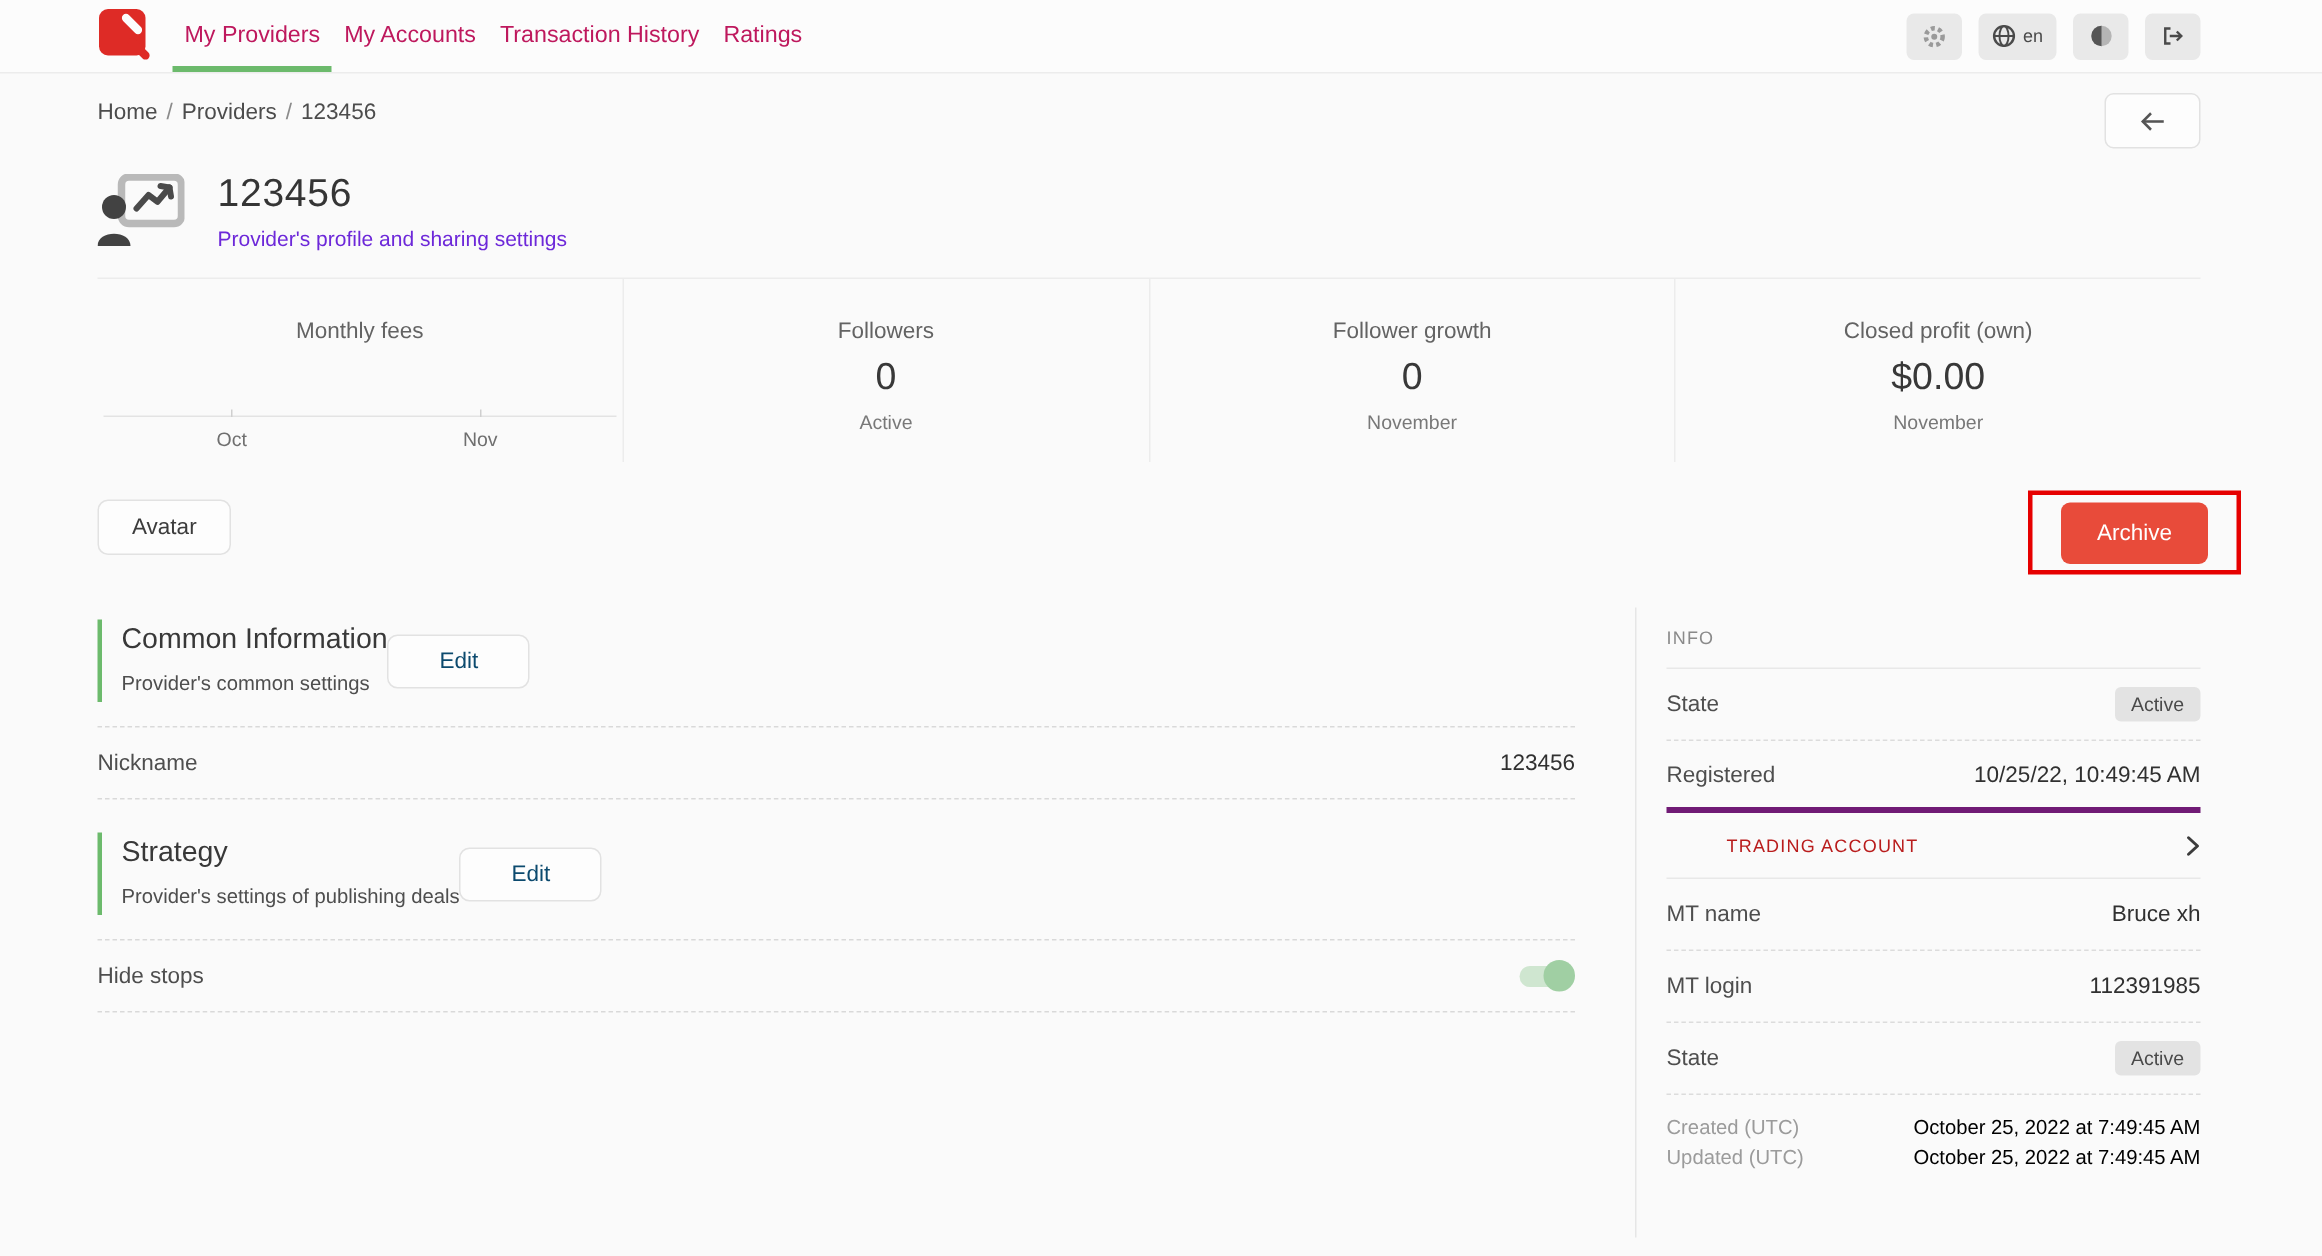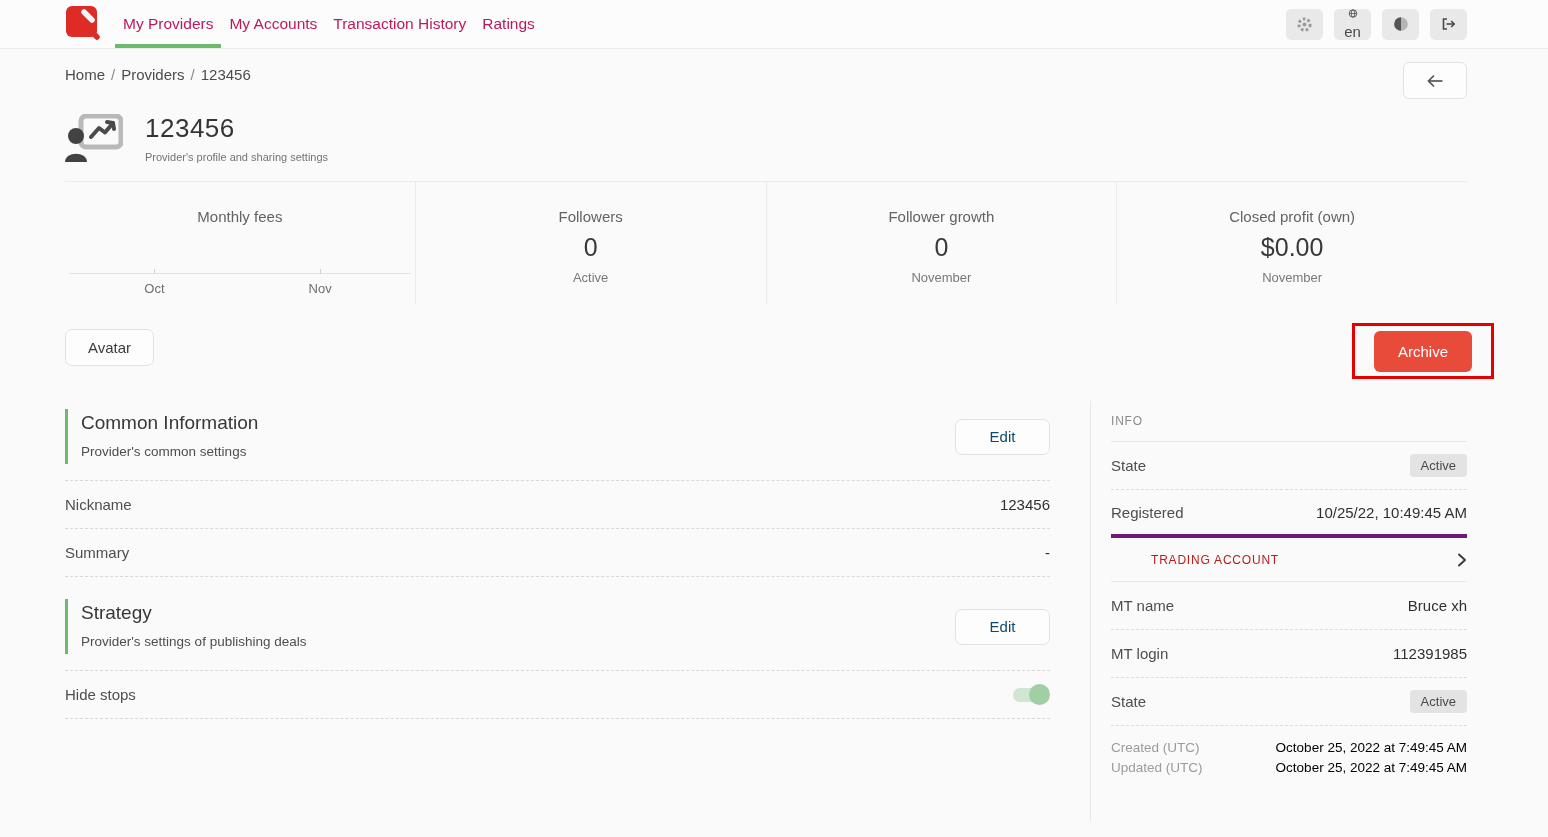--- a/index.html
+++ b/index.html
@@ -11,37 +11,37 @@
             display:flex; align-items:stretch; padding:0 81px 0 65px; }
   .logo { width:38px; align-self:center; margin-right:12px; cursor:pointer; }
   .nav { display:flex; align-items:stretch; }
   .nav-item { display:flex; align-items:center; padding:0 8px; font-size:15.5px;
               color:#be185d; position:relative; cursor:pointer; white-space:nowrap; }
   .nav-item.active::after { content:""; position:absolute; left:0; right:0; bottom:0;
               height:4px; background:#6cba6c; }
   .topbar-actions { margin-left:auto; display:flex; gap:11px; align-self:center; }
   .icon-btn { height:31px; min-width:37px; padding:0 9px; background:#e9e9e9; border:none;
               border-radius:5px; display:flex; align-items:center; justify-content:center;
-              gap:5px; cursor:pointer; color:#4a4a4a; font-size:15px;
-              font-family:"Liberation Sans", sans-serif;flex-direction:column; }
+              gap:5px; cursor:pointer; color:#4a4a4a; font-size:12px;
+              font-family:"Liberation Sans", sans-serif; }
 
   
   .breadcrumb-row { margin:13px 81px 0 65px; display:flex; justify-content:space-between;
                     align-items:flex-start; }
   .breadcrumb { font-size:15px; color:#4c4c4c; padding-top:4px; }
   .crumb { cursor:pointer; }
   .crumb-sep { color:#8b8b8b; margin:0 6px; }
   .back-btn { width:64px; height:37px; background:#fdfdfd; border:1px solid #e2e2e2;
               border-radius:6px; display:flex; align-items:center; justify-content:center;
               cursor:pointer; }
 
   
   .page-header { margin:14px 81px 0 65px; display:flex; align-items:center; gap:22px; }
   .page-title { font-size:26px; font-weight:400; color:#353535; letter-spacing:.5px; }
-  .page-subtitle { font-size:11px; color:#737373; margin-top:7px; }
+  .page-subtitle { font-size:14px; color:#6d28d9; margin-top:7px; }
 
   
   .stats { margin:18px 81px 0 65px; display:flex; border-top:1px solid #ececec; height:123px; }
   .stat-card { flex:1; position:relative; display:flex; flex-direction:column;
                align-items:center; }
   .stat-card + .stat-card { border-left:1px solid #ececec; }
   .stat-title { font-size:15px; color:#636363; margin-top:26px; }
   .stat-value { font-size:25px; color:#383838; margin-top:8px; }
   .stat-caption { font-size:13px; color:#787878; margin-top:8px; }
   .mini-chart { position:absolute; left:4px; right:4px; top:91px; border-top:1px solid #e3e3e3; }
@@ -60,21 +60,21 @@
   .archive-btn { width:98px; height:41px; background:#e84b3a; border:none; border-radius:6px;
                  color:#fff; font-size:15px; cursor:pointer;
                  font-family:"Liberation Sans", sans-serif; }
 
   
   .main { margin:22px 81px 0 65px; display:flex; align-items:stretch; min-height:420px; }
   .left-col { width:985px; }
   .right-col { flex:1; margin-left:40px; border-left:1px solid #e6e6e6; padding-left:20px; }
 
   
-  .section-head { display:flex; justify-content:space-between; align-items:center;
+  .section-head { display:flex; justify-content:flex-start; align-items:center;
                   padding:8px 0 16px; }
   .section-title-wrap { border-left:3px solid #6cba6c; padding:3px 0 5px 13px; }
   .section-title { font-size:19px; font-weight:400; color:#383838; }
   .section-subtitle { font-size:13.5px; color:#4e4e4e; margin-top:10px; }
   .edit-btn { width:95px; height:36px; background:#fdfdfd; border:1px solid #e2e2e2;
               border-radius:7px; font-size:15px; color:#0c4a6e; cursor:pointer;
               font-family:"Liberation Sans", sans-serif; }
 
   
   .rows { border-top:1px dashed #d9d9d9; }
@@ -227,24 +227,20 @@
         <div class="section-subtitle">Provider's common settings</div>
       </div>
       <button class="edit-btn">Edit</button>
     </div>
 
     <div class="rows">
       <div class="row">
         <span class="row-label">Nickname</span>
         <span class="row-value">123456</span>
       </div>
-      <div class="row">
-        <span class="row-label">Summary</span>
-        <span class="row-value">-</span>
-      </div>
     </div>
 
     <div class="section-head" style="margin-top:14px">
       <div class="section-title-wrap">
         <div class="section-title">Strategy</div>
         <div class="section-subtitle">Provider's settings of publishing deals</div>
       </div>
       <button class="edit-btn">Edit</button>
     </div>
 

